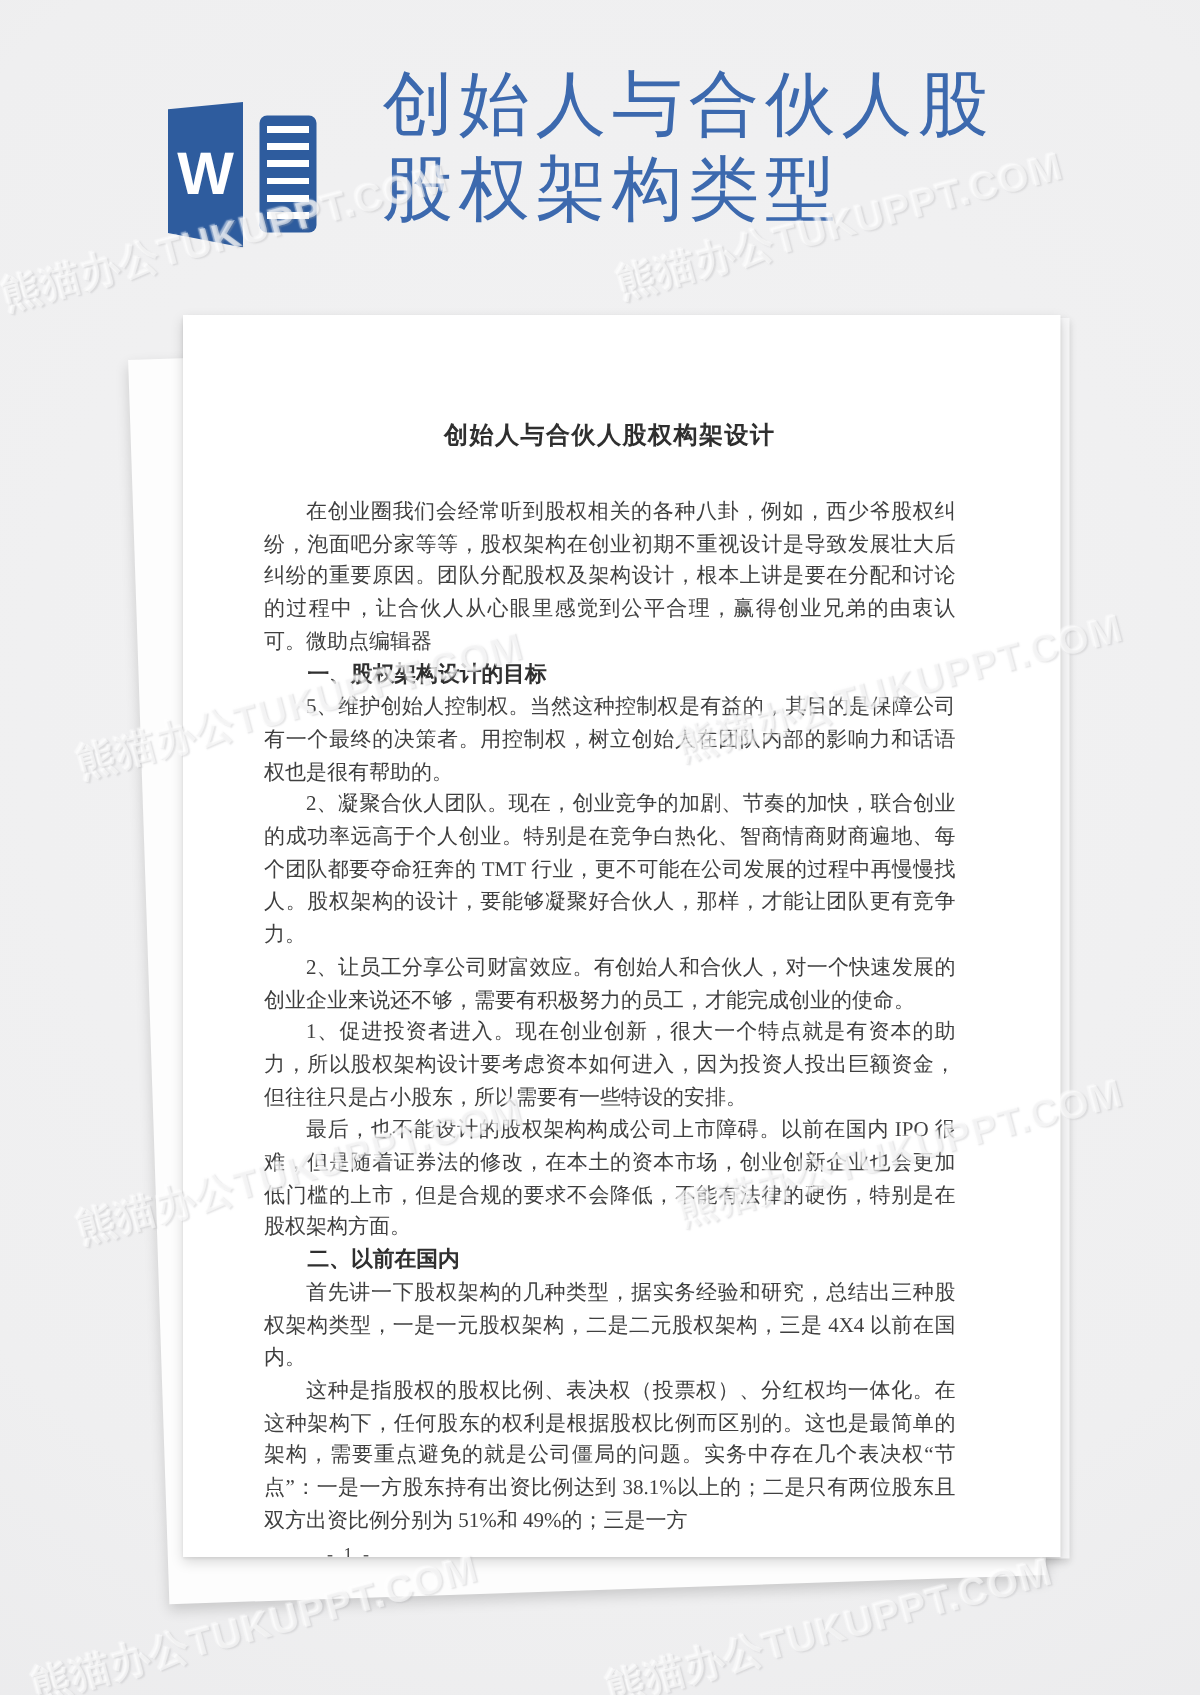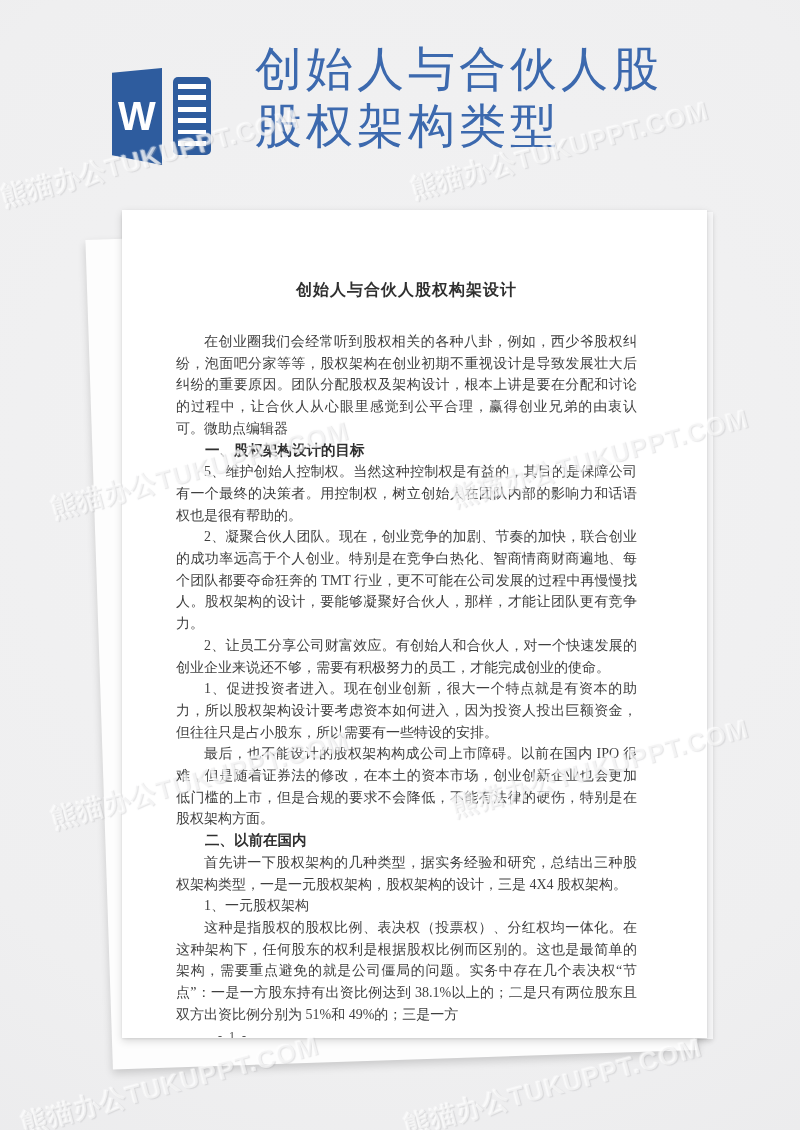--- a/index.html
+++ b/index.html
@@ -120,22 +120,21 @@
     <h1 class="doc-title">创始人与合伙人股权构架设计</h1>
     <div class="doc-body">
         <p class="doc-par body">在创业圈我们会经常听到股权相关的各种八卦，例如，西少爷股权纠纷，泡面吧分家等等，股权架构在创业初期不重视设计是导致发展壮大后纠纷的重要原因。团队分配股权及架构设计，根本上讲是要在分配和讨论的过程中，让合伙人从心眼里感觉到公平合理，赢得创业兄弟的由衷认可。微助点编辑器</p>
         <p class="doc-par heading">一、股权架构设计的目标</p>
         <p class="doc-par body">5、维护创始人控制权。当然这种控制权是有益的，其目的是保障公司有一个最终的决策者。用控制权，树立创始人在团队内部的影响力和话语权也是很有帮助的。</p>
         <p class="doc-par body">2、凝聚合伙人团队。现在，创业竞争的加剧、节奏的加快，联合创业的成功率远高于个人创业。特别是在竞争白热化、智商情商财商遍地、每个团队都要夺命狂奔的 TMT 行业，更不可能在公司发展的过程中再慢慢找人。股权架构的设计，要能够凝聚好合伙人，那样，才能让团队更有竞争力。</p>
         <p class="doc-par body">2、让员工分享公司财富效应。有创始人和合伙人，对一个快速发展的创业企业来说还不够，需要有积极努力的员工，才能完成创业的使命。</p>
         <p class="doc-par body">1、促进投资者进入。现在创业创新，很大一个特点就是有资本的助力，所以股权架构设计要考虑资本如何进入，因为投资人投出巨额资金，但往往只是占小股东，所以需要有一些特设的安排。</p>
         <p class="doc-par body">最后，也不能设计的股权架构构成公司上市障碍。以前在国内 IPO 很难，但是随着证券法的修改，在本土的资本市场，创业创新企业也会更加低门槛的上市，但是合规的要求不会降低，不能有法律的硬伤，特别是在股权架构方面。</p>
         <p class="doc-par heading">二、以前在国内</p>
-        <p class="doc-par body">首先讲一下股权架构的几种类型，据实务经验和研究，总结出三种股权架构类型，一是一元股权架构，股权架构的设计，三是 4X4 股权架构。</p>
-        <p class="doc-par body">1、一元股权架构</p>
+        <p class="doc-par body">首先讲一下股权架构的几种类型，据实务经验和研究，总结出三种股权架构类型，一是一元股权架构，二是二元股权架构，三是 4X4 以前在国内。</p>
         <p class="doc-par body">这种是指股权的股权比例、表决权（投票权）、分红权均一体化。在这种架构下，任何股东的权利是根据股权比例而区别的。这也是最简单的架构，需要重点避免的就是公司僵局的问题。实务中存在几个表决权“节点”：一是一方股东持有出资比例达到 38.1%以上的；二是只有两位股东且双方出资比例分别为 51%和 49%的；三是一方</p>
       </div>
     <p class="page-number">- 1 -</p>
   </div>
 
   <div class="watermark-layer">
     <div class="watermark" style="left:150px; top:158px;">熊猫办公TUKUPPT.COM</div>
     <div class="watermark" style="left:560px; top:150px;">熊猫办公TUKUPPT.COM</div>
     <div class="watermark" style="left:200px; top:470px;">熊猫办公TUKUPPT.COM</div>
     <div class="watermark" style="left:600px; top:458px;">熊猫办公TUKUPPT.COM</div>

